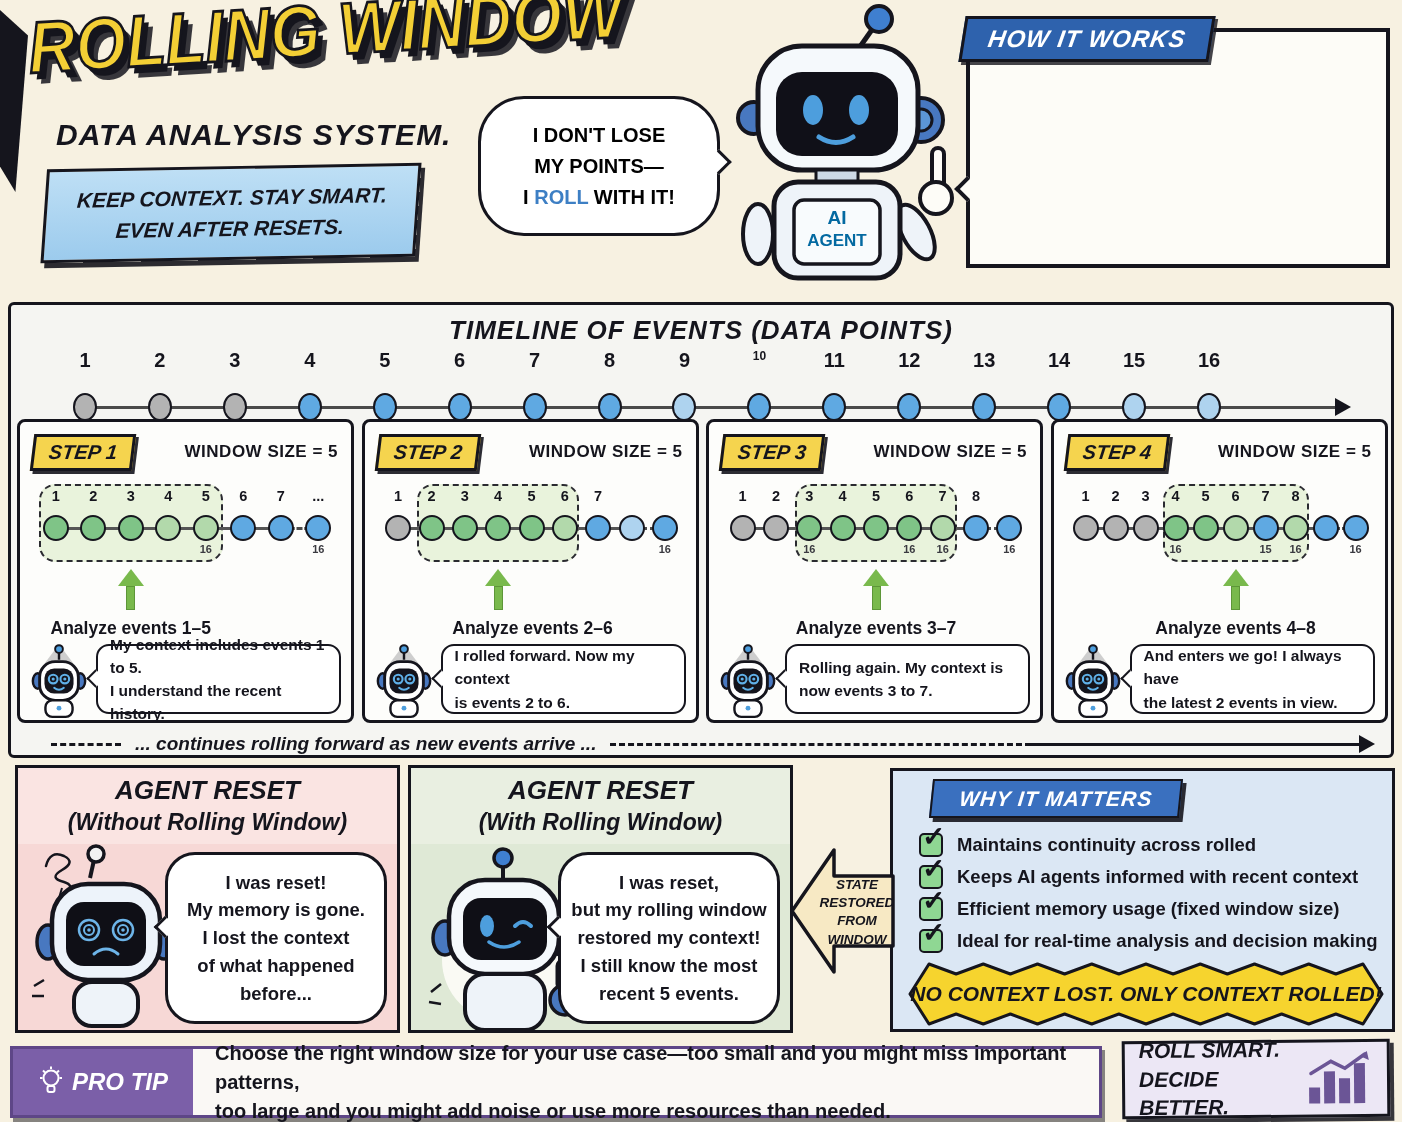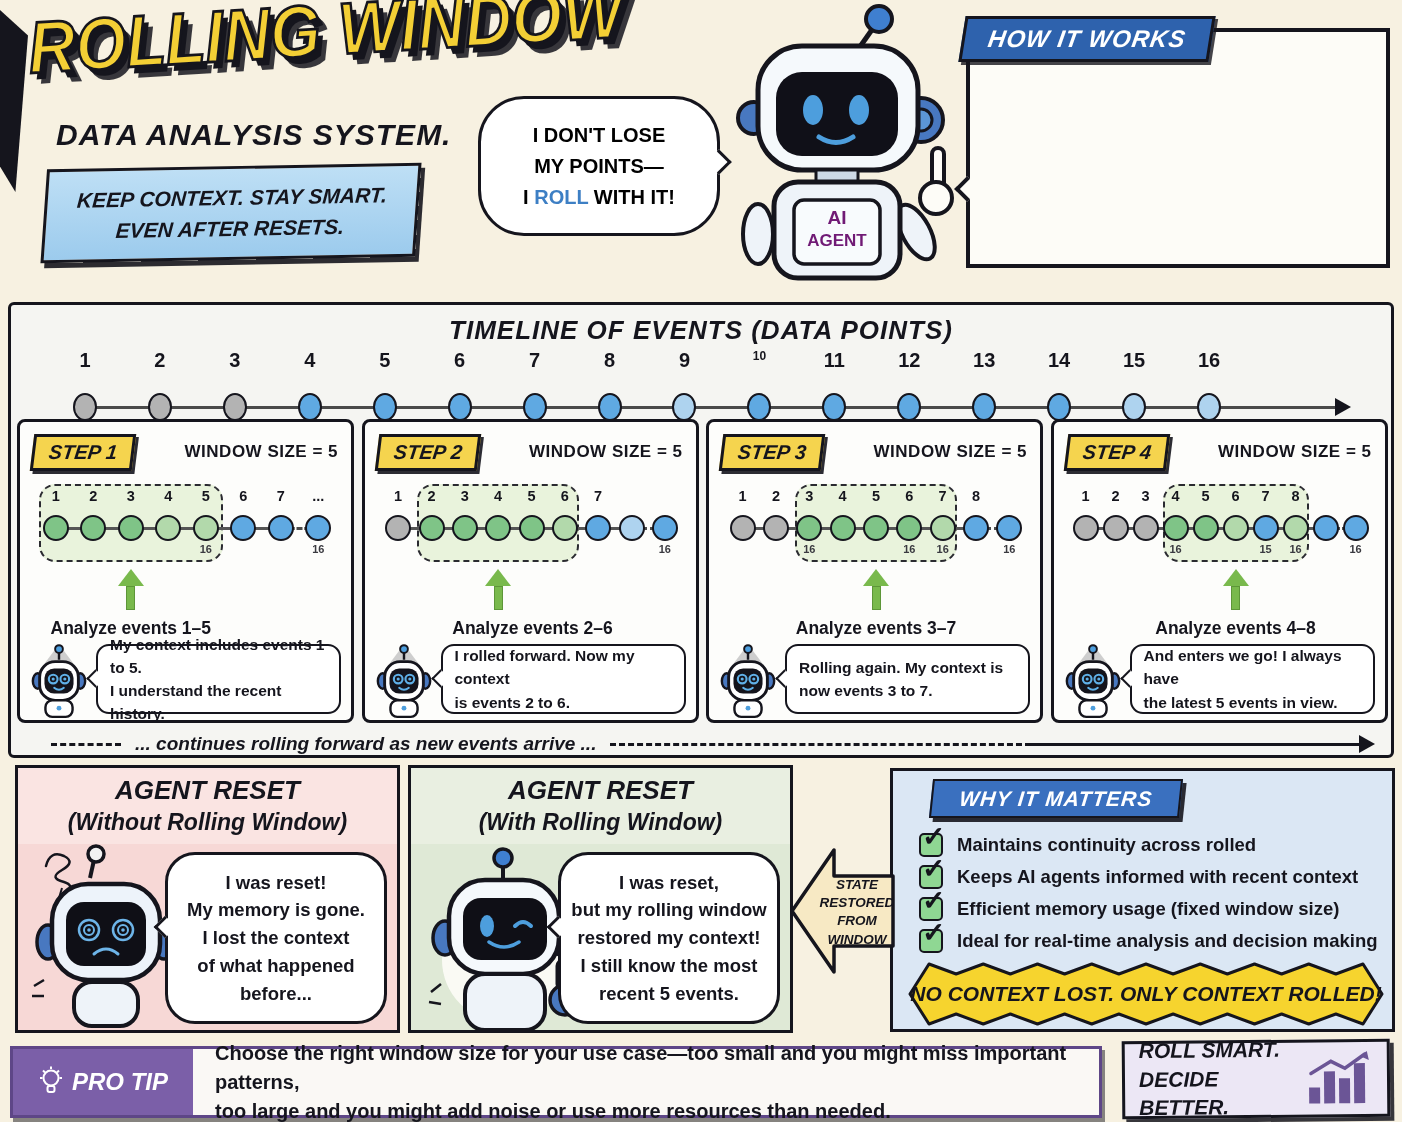--- a/index.html
+++ b/index.html
@@ -22,21 +22,21 @@
     font-size:21px;font-weight:bold;font-style:italic;color:#15151d;line-height:1.5;}
   #hero-bubble{position:absolute;left:478px;top:96px;width:242px;height:140px;background:#fff;
     border:3.5px solid #15151d;border-radius:46px;display:flex;flex-direction:column;justify-content:center;
     align-items:center;font-size:20px;font-weight:bold;line-height:1.55;text-align:center;z-index:3;}
   #hero-bubble .btail{position:absolute;right:-11px;top:54px;width:18px;height:18px;background:#fff;
     border-right:3.5px solid #15151d;border-top:3.5px solid #15151d;transform:rotate(45deg);}
   .roll-word{color:#3d7fc4;}
 
   #hero-robot{position:absolute;left:688px;top:0px;width:272px;height:296px;z-index:2;}
   #chest-label{position:absolute;left:106px;top:206px;width:86px;text-align:center;font-weight:bold;
-    color:#701a75;line-height:1.25;}
+    color:#0369a1;line-height:1.25;}
   #chest-label div:nth-child(1){font-size:19px;}
   #chest-label div:nth-child(2){font-size:17px;}
 
   #hiw-panel{position:absolute;left:966px;top:28px;width:424px;height:240px;background:#fdfcf7;
     border:4px solid #15151d;z-index:1;}
   #hiw-header{position:absolute;left:-8px;top:-16px;width:250px;height:46px;background:#2e62ad;
     border:3px solid #15151d;transform:skewX(-9deg);display:flex;align-items:center;justify-content:center;
     color:#fff;font-size:24px;font-weight:bold;font-style:italic;letter-spacing:1px;box-shadow:3px 3px 0 rgba(21,21,29,.8);}
   #hiw-body{position:absolute;left:30px;right:20px;top:48px;font-size:19px;font-weight:bold;line-height:1.55;color:#15151d;}
   #hiw-tail{position:absolute;left:-12px;top:148px;width:18px;height:18px;background:#fdfcf7;
@@ -412,21 +412,21 @@
           <div class="green-arrow-head" style="left: 155px; top: 87px;"></div>
         </div>
       <div class="anno" style="left: 182px;">Analyze events 4–8</div>
       <div class="srobot"><svg width="62" height="78" viewBox="0 0 64 80">
             <use href="#minibot"></use>
           </svg></div>
       <div class="sbubble">
           <span class="btail"></span>
           <div>
             <div>And enters we go! I always have</div>
-            <div>the latest 5 events in view.</div>
+            <div>the latest 2 events in view.</div>
           </div>
         </div>
     </div>
 
     <div id="continues-row">
       <div class="dash-seg" style="flex:0 0 70px"></div>
       <div id="continues-text">... continues rolling forward as new events arrive ...</div>
       <div class="dash-seg" style="flex:1"></div>
       <div id="cont-solid">
           <span class="arrowhead"></span>

